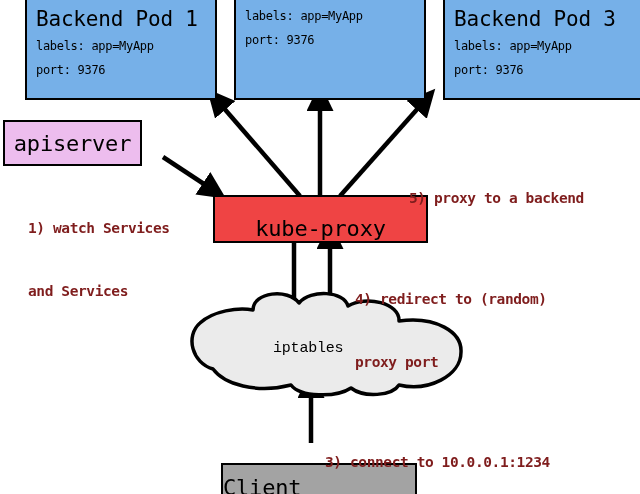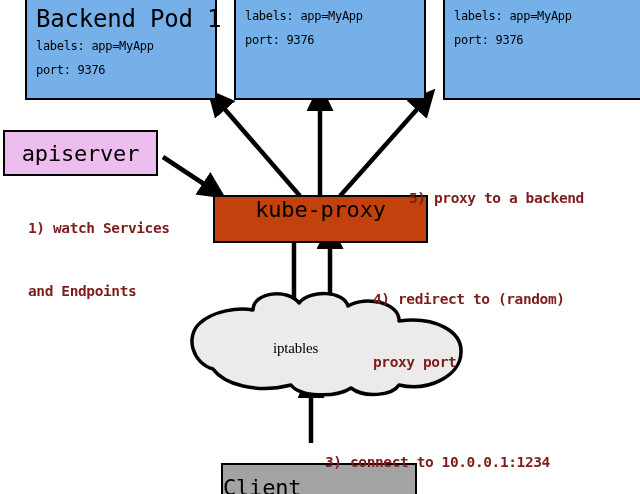--- a/index.html
+++ b/index.html
@@ -28,21 +28,21 @@
     border: 2px solid #000000;
     font-family: "DejaVu Sans Mono", "Liberation Mono", monospace;
     color: #000000;
   }
   
   .pod {
     background: #76b0e8;
     padding: 4px 9px 0 9px;
   }
   .pod-title {
-    font-size: 24px;
+    font-size: 21px;
     line-height: 30px;
     white-space: nowrap;
     letter-spacing: -0.2px;
   }
   .pod-line {
     font-size: 12px;
     line-height: 24px;
     white-space: nowrap;
     letter-spacing: -0.3px;
   }
@@ -53,23 +53,23 @@
     align-items: center;
     justify-content: center;
   }
   .apiserver-label {
     font-size: 22px;
     letter-spacing: -0.2px;
     white-space: nowrap;
   }
   
   .kubeproxy {
-    background: #c2410c;
+    background: #ef4444;
     display: flex;
-    align-items: flex-start;
+    align-items: flex-end;
     justify-content: center;
   }
   .kubeproxy-label {
     font-size: 22px;
     letter-spacing: -0.2px;
     white-space: nowrap;
   }
   
   .client {
     background: #a3a3a3;
@@ -82,21 +82,21 @@
     font-size: 22px;
     letter-spacing: -0.2px;
     white-space: nowrap;
   }
   
   .cloud-label {
     position: absolute;
     font-size: 15px;
     color: #000000;
     white-space: nowrap;
-    font-family: Liberation Serif, serif;
+    font-family: Liberation Mono, monospace;
     letter-spacing: -0.2px;
   }
   
   .step {
     position: absolute;
     font-family: "DejaVu Sans Mono", "Liberation Mono", monospace;
     font-weight: bold;
     font-size: 14.5px;
     line-height: 21px;
     color: #7f1d1d;
@@ -148,49 +148,50 @@
     <div class="pod-line">labels: app=MyApp</div>
     <div class="pod-line">port: 9376</div>
   </div>
 
   <div class="node pod" style="left:234px; top:-2px; width:192px; height:102px;">
     <div class="pod-line">labels: app=MyApp</div>
     <div class="pod-line">port: 9376</div>
   </div>
 
   <div class="node pod" style="left:443px; top:-2px; width:199px; height:102px;">
+    <div class="pod-title">Backend Pod 3</div>
     <div class="pod-line">labels: app=MyApp</div>
     <div class="pod-line">port: 9376</div>
   </div>
 
-  <div class="node apiserver" style="left:3px; top:130px; width:155px; height:46px;">
+  <div class="node apiserver" style="left:3px; top:120px; width:139px; height:46px;">
     <span class="apiserver-label">apiserver</span>
   </div>
 
   <div class="node kubeproxy" style="left:213px; top:195px; width:215px; height:48px;">
     <span class="kubeproxy-label">kube-proxy</span>
   </div>
 
   <div class="cloud-label" style="left:273px; top:340px;">iptables</div>
 
   <div class="node client" style="left:221px; top:443px; width:196px; height:49px;">
     <span class="client-label">Client</span>
   </div>
 
   <div class="step" style="left:15px; top:176px;margin-left:13px;">
     <div>1) watch Services</div>
-    <div>and Endpoints</div>
+    <div>and Services</div>
   </div>
 
 
   <div class="step" style="left:325px; top:410px;">
     <div>3) connect to 10.0.0.1:1234</div>
   </div>
 
-  <div class="step" style="left:373px; top:247px;">
+  <div class="step" style="left:355px; top:247px;">
     <div>4) redirect to (random)</div>
     <div>proxy port</div>
   </div>
 
   <div class="step" style="left:409px; top:146px;">
     <div>5) proxy to a backend</div>
   </div>
 
 </div>
 

